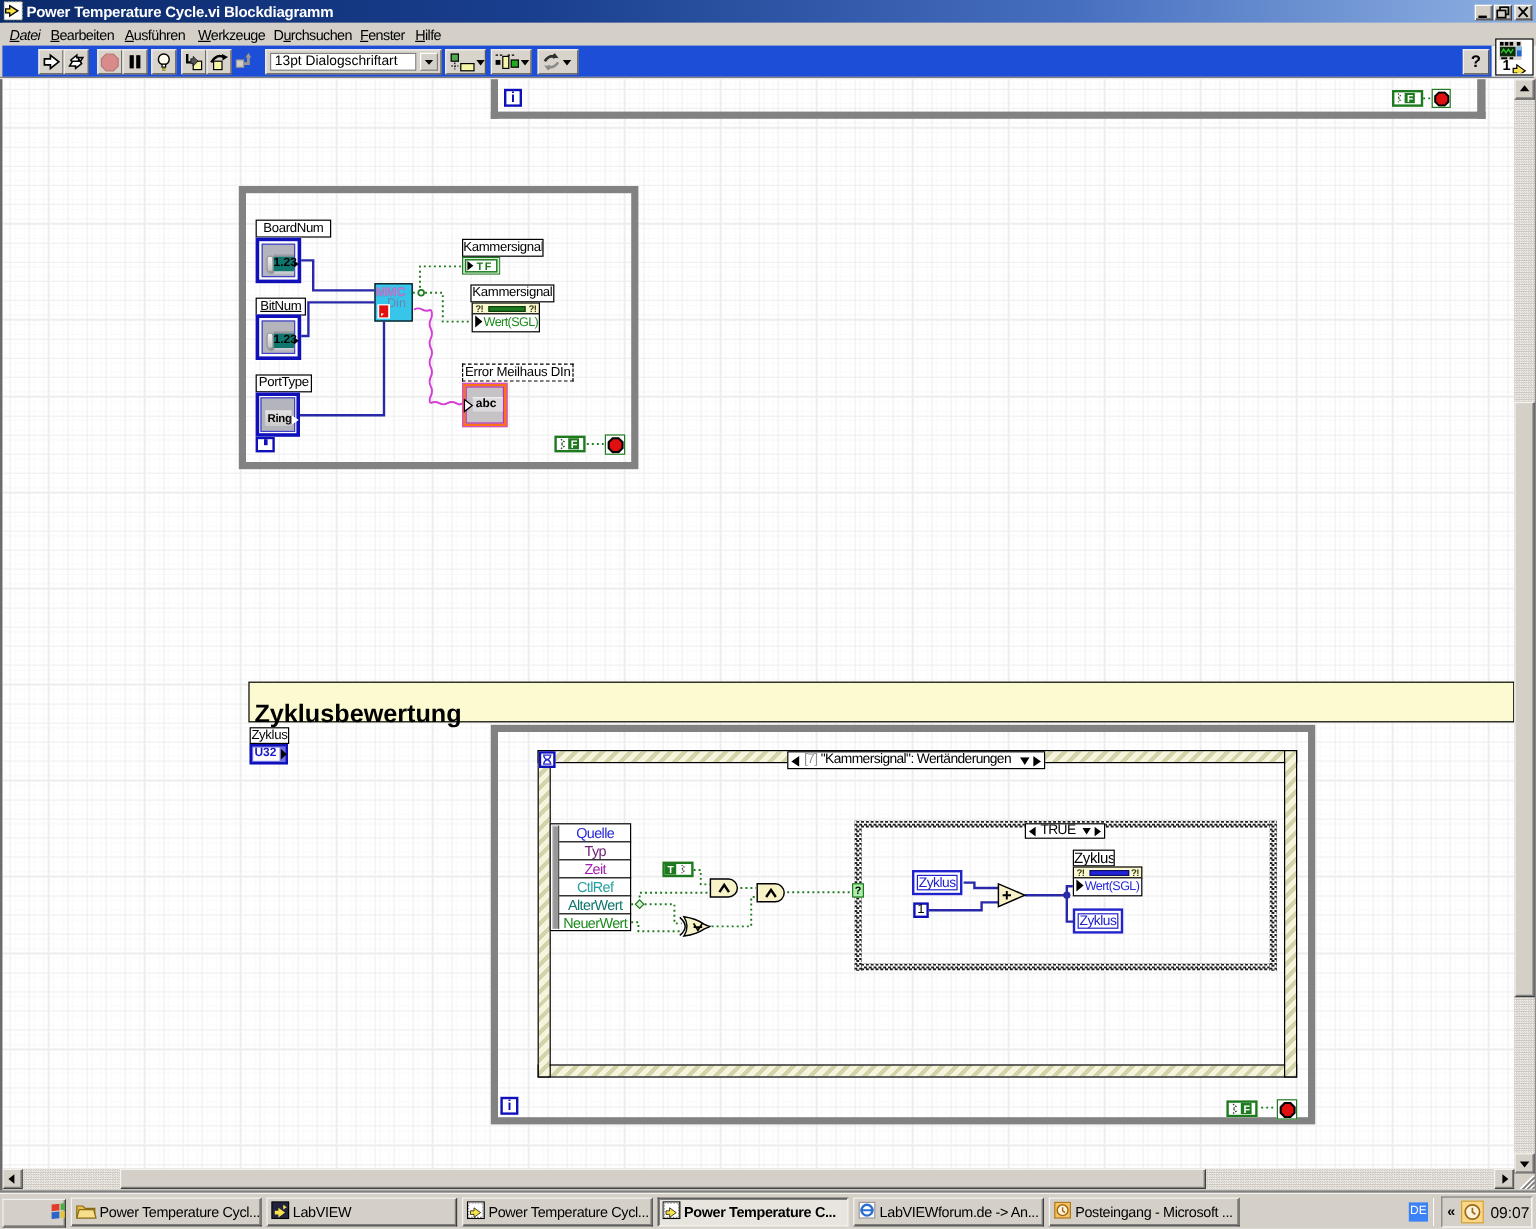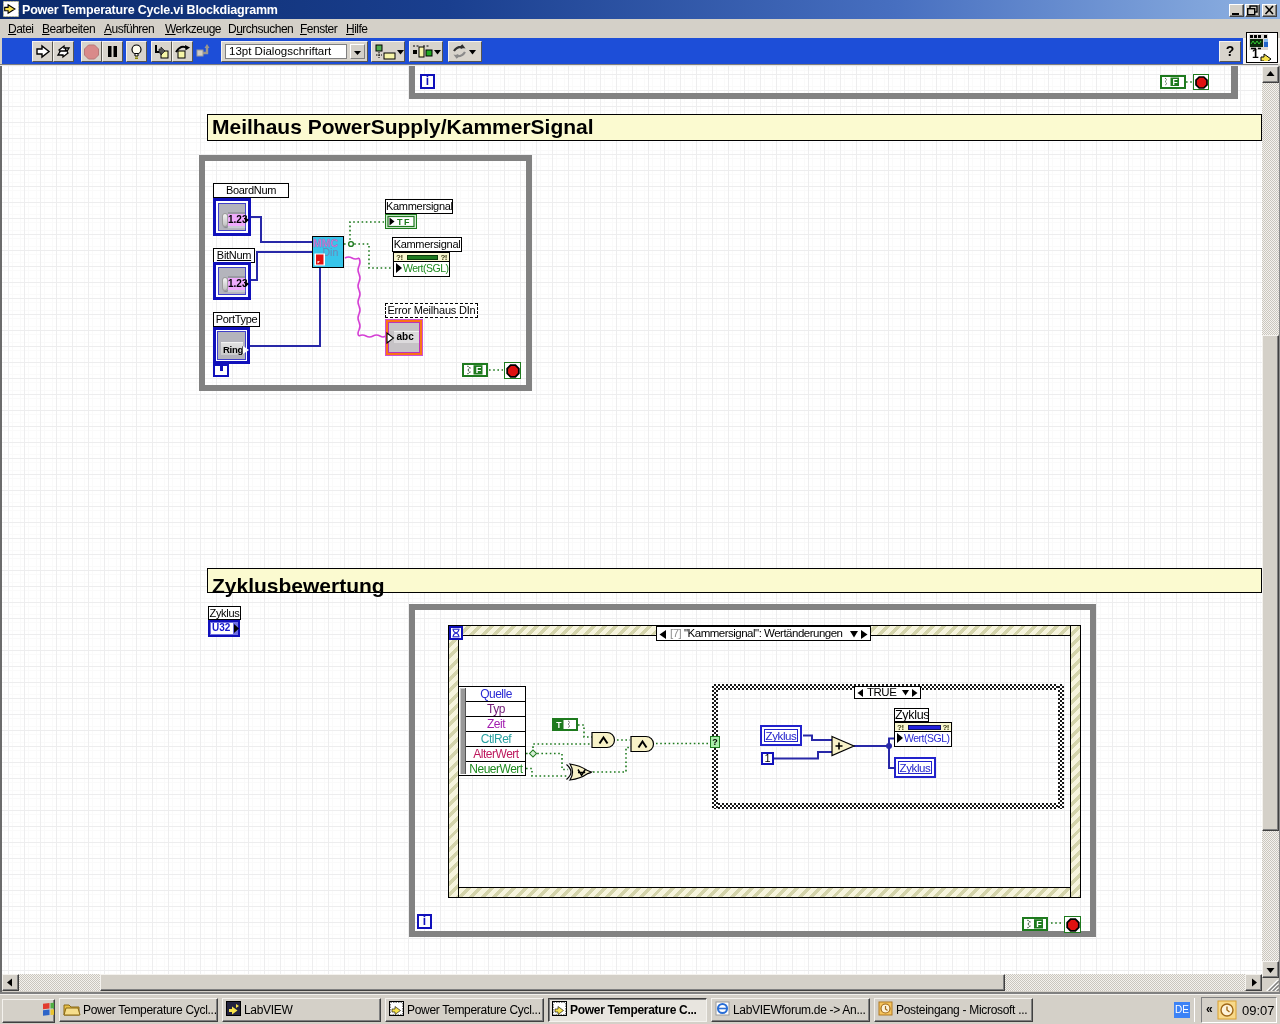--- a/index.html
+++ b/index.html
@@ -47,21 +47,21 @@
   color:#1010bb; font-size:12px; font-weight:bold; text-align:center; line-height:10px; }
 .fconst { background:#fff; border:2px solid #1e7a1e; width:26px; height:14px; }
 .fconst svg { display:block; }
 .stopbtn { background:#fff; border:1px solid #1e7a1e; padding:0.5px; }
 .stopbtn svg { display:block; }
 .numctl { width:38px; height:38px; border:3px solid #1010bb; background:#fff; padding:2px; }
 .numinner { position:relative; width:100%; height:100%; background:#b4b4bc; border:1px solid #4040c8; }
 .spin { position:absolute; left:3px; top:9px; width:6px; height:14px;
   background:linear-gradient(#f4f4f4,#c0c0c0); border:1px solid #9a9a9a; border-radius:3px;
   box-shadow:1px 1px 1px rgba(120,120,130,0.8); }
-.numval { position:absolute; left:9px; top:10px; width:17px; height:12px; background:#f0abfc;
+.numval { position:absolute; left:9px; top:10px; width:17px; height:12px; background:#0f766e;
   font-size:10px; font-weight:bold; color:#000; line-height:12px; text-align:center;
   box-shadow:0 -2px 0 #9a9aa2, 0 2px 1px #cacad2; }
 .tri { position:absolute; right:-4px; top:2.5px; width:0; height:0;
   border-left:4.5px solid #000; border-top:3.5px solid transparent; border-bottom:3.5px solid transparent; }
 .ringctl { width:37px; height:37px; border:3px solid #1010bb; background:#fff; padding:1px; }
 .ringinner { position:relative; width:100%; height:100%; background:#b4b4bc; border:1px solid #4040c8; }
 .ringval { position:absolute; left:3px; top:10px; width:22px; height:13px;
   background:linear-gradient(#e2e2e2,#cacaca); border-top:1px solid #f2f2f2;
   font-size:9.5px; font-weight:bold; color:#000; line-height:13px; padding-left:2px; letter-spacing:-0.3px;}
 .rtri { position:absolute; right:-6px; top:3px; width:0; height:0;
@@ -115,21 +115,21 @@
         <rect x="2" y="8" width="7" height="2" fill="#000"></rect>
       </svg></div>
   <div class="abs winbtn" style="left:1245px;"><svg width="13" height="11">
         <rect x="4" y="1" width="7" height="6" fill="none" stroke="#000" stroke-width="1.4"></rect>
         <rect x="1.7" y="3.7" width="7" height="6" fill="#d4d0c8" stroke="#000" stroke-width="1.4"></rect>
       </svg></div>
   <div class="abs winbtn" style="left:1262px;"><svg width="13" height="11">
         <path d="M2.5 1 L10 9 M10 1 L2.5 9" stroke="#000" stroke-width="1.6"></path>
       </svg></div>
   <div class="abs" id="menubar">
-    <span class="mi" style="left:6px;"><u>D</u>atei</span>
+    <span class="mi" style="left:6px;font-style:italic;"><u>D</u>atei</span>
     <span class="mi" style="left:40px;"><u>B</u>earbeiten</span>
     <span class="mi" style="left:102px;"><u>A</u>usführen</span>
     <span class="mi" style="left:163px;"><u>W</u>erkzeuge</span>
     <span class="mi" style="left:226px;">D<u>u</u>rchsuchen</span>
     <span class="mi" style="left:298px;"><u>F</u>enster</span>
     <span class="mi" style="left:344px;"><u>H</u>ilfe</span>
   </div>
   <div class="abs" id="toolbar">
 
     <div class="abs tbtn" style="left:30px;"><svg width="19" height="19">
@@ -242,25 +242,24 @@
         <rect x="8.5" y="0.5" width="8.5" height="8.5" fill="#1e7a1e"></rect>
         <text x="10.5" y="8" font-size="8.5" font-weight="bold" fill="#fff">F</text>
       </svg>
     </div>
   <div class="abs stopbtn" style="left:1193px;top:74px;">
       <svg width="13" height="13">
         <path d="M4.2 1 h4.6 l3.2 3.2 v4.6 l-3.2 3.2 H4.2 L1 8.8 v-4.6 z" fill="#e01010" stroke="#000" stroke-width="1.7"></path>
       </svg>
     </div>
 
-  <div class="abs yellowbar" style="left:207px;top:114px;width:1055px;height:27px;padding:0 4px;line-height:23px;">Meilhaus PowerSupply/KammerSignal</div>
 
   <div class="abs" style="left:199px;top:155px;width:333px;height:236px;border:6px solid #828282;"></div>
 
-  <div class="abs lbl" style="left:213px;top:183px;width:76px;height:15px;line-height:13px;">BoardNum</div>
+  <div class="abs lbl" style="left:213px;top:183px;width:63px;height:15px;line-height:13px;">BoardNum</div>
   <div class="abs numctl" style="left:213px;top:198px;">
       <div class="numinner">
         <span class="spin"></span>
         <span class="numval">1.23<i class="tri"></i></span>
       </div>
     </div>
 
   <div class="abs lbl" style="left:213px;top:248px;width:42px;height:15px;line-height:13px;text-decoration:underline;">BitNum</div>
   <div class="abs numctl" style="left:213px;top:262px;">
       <div class="numinner">
@@ -326,21 +325,21 @@
         <rect x="9.5" y="0.2" width="9" height="9.3" fill="#1e7a1e"></rect>
         <text x="11.7" y="8.3" font-size="9" font-weight="bold" fill="#fff">F</text>
       </svg>
     </div>
   <div class="abs stopbtn" style="left:504px;top:362px;">
       <svg width="14" height="14">
         <path d="M4.6 1.2 h4.8 l3.4 3.4 v4.8 l-3.4 3.4 H4.6 L1.2 9.4 v-4.8 z" fill="#e01010" stroke="#000" stroke-width="1.8"></path>
       </svg>
     </div>
 
-  <div class="abs yellowbar" style="left:207px;top:568px;width:1055px;height:25px;padding:6px 4px;line-height:21px;">Zyklusbewertung</div>
+  <div class="abs yellowbar" style="left:207px;top:568px;width:1055px;height:25px;padding:16px 4px;line-height:21px;">Zyklusbewertung</div>
 
   <div class="abs lbl" style="left:208px;top:606px;width:33px;height:14px;line-height:12px;">Zyklus</div>
   <div class="abs" style="left:208px;top:620px;width:32px;height:17px;background:#7070e0;border:2px solid #1010bb;">
     <div class="abs" style="left:1px;top:1px;width:22px;height:11px;background:#fff;">
         <span style="position:absolute;left:1px;top:-1px;font-size:10px;font-weight:bold;color:#1818cc;">U32</span>
       </div>
     <svg class="abs" style="left:24px;top:2px;" width="6" height="10">
         <path d="M0 0 v9 l5 -4.5 z" fill="#000"></path>
       </svg>
   </div>
@@ -375,21 +374,21 @@
         <path d="M0 0 v9 l6.5 -4.5 z" fill="#000"></path>
       </svg>
   </div>
 
   <div class="abs" style="left:458px;top:686px;width:68px;height:90px;background:#fff;border:1px solid #000;">
     <div class="abs" style="left:1px;top:1px;width:6px;height:86px;background:#999;border-right:1px solid #555;box-shadow:inset 1px 1px 0 #c8c8c8;"></div>
     <div class="evrow" style="top:0;color:#2a2ad4;">Quelle</div>
     <div class="evrow" style="top:15px;color:#701a75;">Typ</div>
     <div class="evrow" style="top:30px;color:#a21caf;">Zeit</div>
     <div class="evrow" style="top:45px;color:#28a0a0;">CtlRef</div>
-    <div class="evrow" style="top:60px;color:#be185d;">AlterWert</div>
+    <div class="evrow" style="top:60px;color:#0f766e;">AlterWert</div>
     <div class="evrow" style="top:75px;color:#1e8a1e;border-bottom:none;">NeuerWert</div>
   </div>
 
   <div class="abs" style="left:552px;top:718px;width:26px;height:13px;background:#fff;border:2px solid #1e7a1e;">
       <svg width="22" height="9" style="display:block">
         <rect x="0" y="0" width="9.5" height="9" fill="#1e7a1e"></rect>
         <text x="2.2" y="7.8" font-size="8.5" font-weight="bold" fill="#fff">T</text>
         <path d="M14 0.8 l2 1.7 -2 1.7 2 1.7 -2 1.7" stroke="#444" stroke-width="1" fill="none" stroke-dasharray="1.1 0.8"></path>
       </svg>
     </div>

